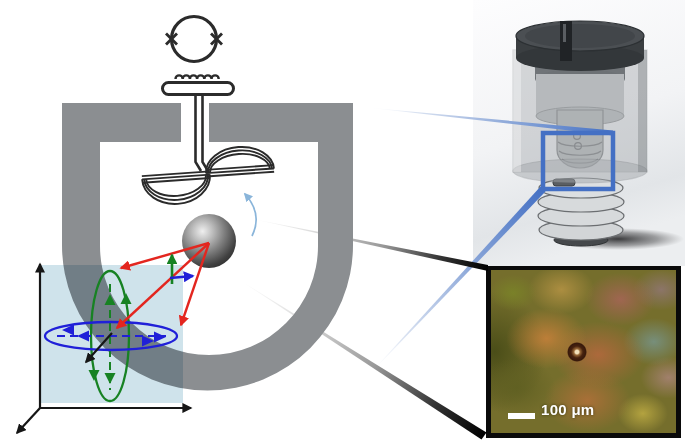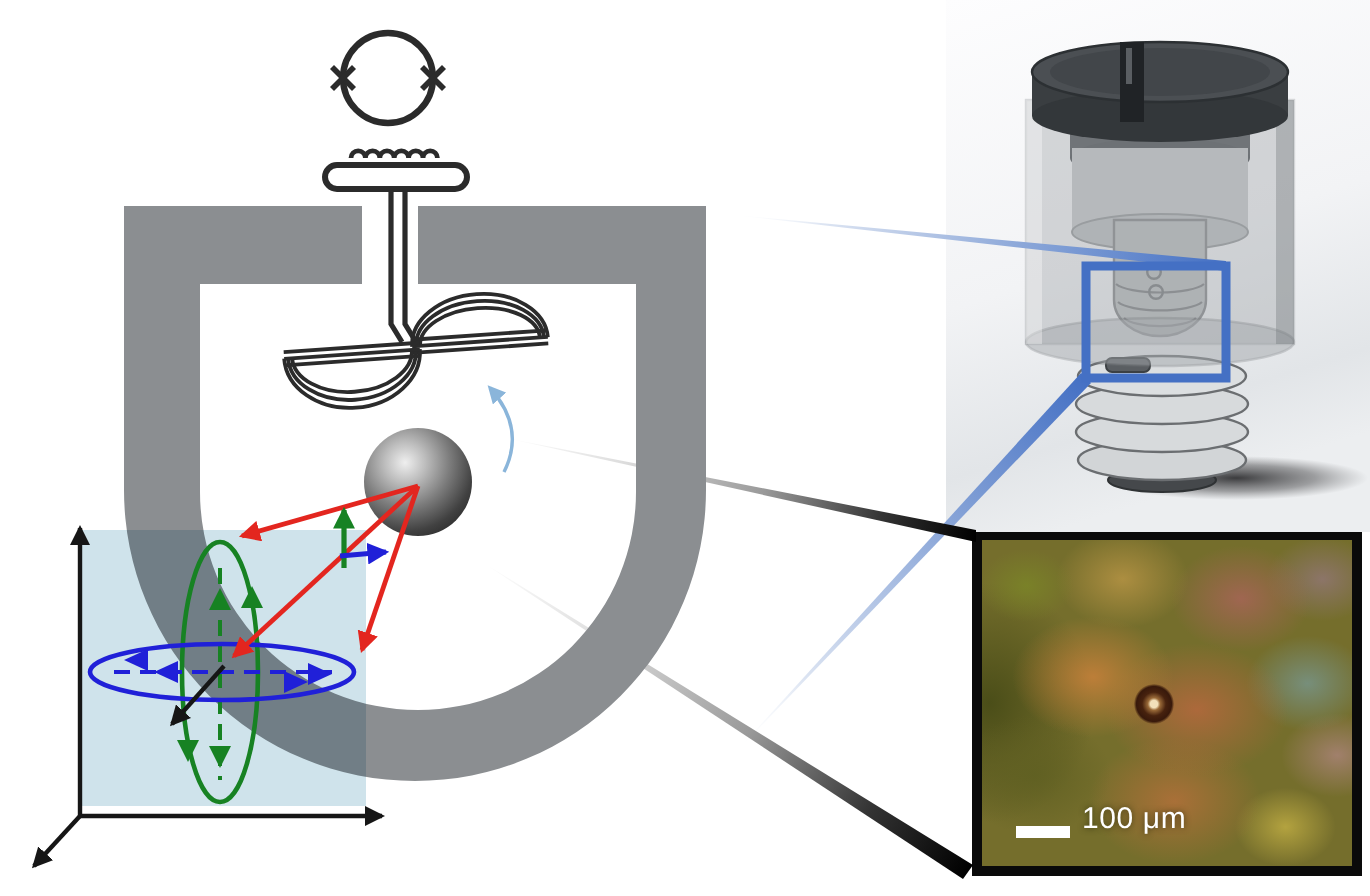--- a/index.html
+++ b/index.html
@@ -28,20 +28,21 @@
       radial-gradient(40px 30px at 92% 12%, rgba(150,120,130,.7), rgba(150,120,130,0) 70%),
       radial-gradient(56px 42px at 30% 42%, rgba(196,128,58,.9), rgba(196,128,58,0) 72%),
       radial-gradient(64px 46px at 58% 52%, rgba(182,104,62,.85), rgba(182,104,62,0) 72%),
       radial-gradient(44px 34px at 88% 44%, rgba(120,160,165,.65), rgba(120,160,165,0) 70%),
       radial-gradient(40px 30px at 96% 66%, rgba(190,140,150,.6), rgba(190,140,150,0) 70%),
       radial-gradient(52px 40px at 14% 72%, rgba(96,96,34,.95), rgba(96,96,34,0) 74%),
       radial-gradient(60px 44px at 52% 80%, rgba(178,112,58,.85), rgba(178,112,58,0) 72%),
       radial-gradient(36px 28px at 82% 88%, rgba(200,180,70,.75), rgba(200,180,70,0) 70%),
       radial-gradient(70px 80px at 2% 50%, rgba(70,74,22,.9), rgba(70,74,22,0) 75%),
       #756e2c;
+    font-weight: bold;
   }
   #micro-spot{
     position:absolute;left:76px;top:72px;width:20px;height:20px;border-radius:50%;
     background:radial-gradient(circle at 50% 50%, #f2e0ba 0 13%, #9a6a38 22%, #47220e 42%, #38190b 62%, rgba(56,25,11,0) 72%);
   }
   #scalebar{position:absolute;left:17px;top:143px;width:27px;height:6px;background:#ffffff;}
   #scalebar-label{
     position:absolute;left:50px;top:132px;color:#ffffff;font-size:15px;line-height:1;
     letter-spacing:.3px;text-shadow:0 0 3px rgba(40,40,10,.8);
   }

